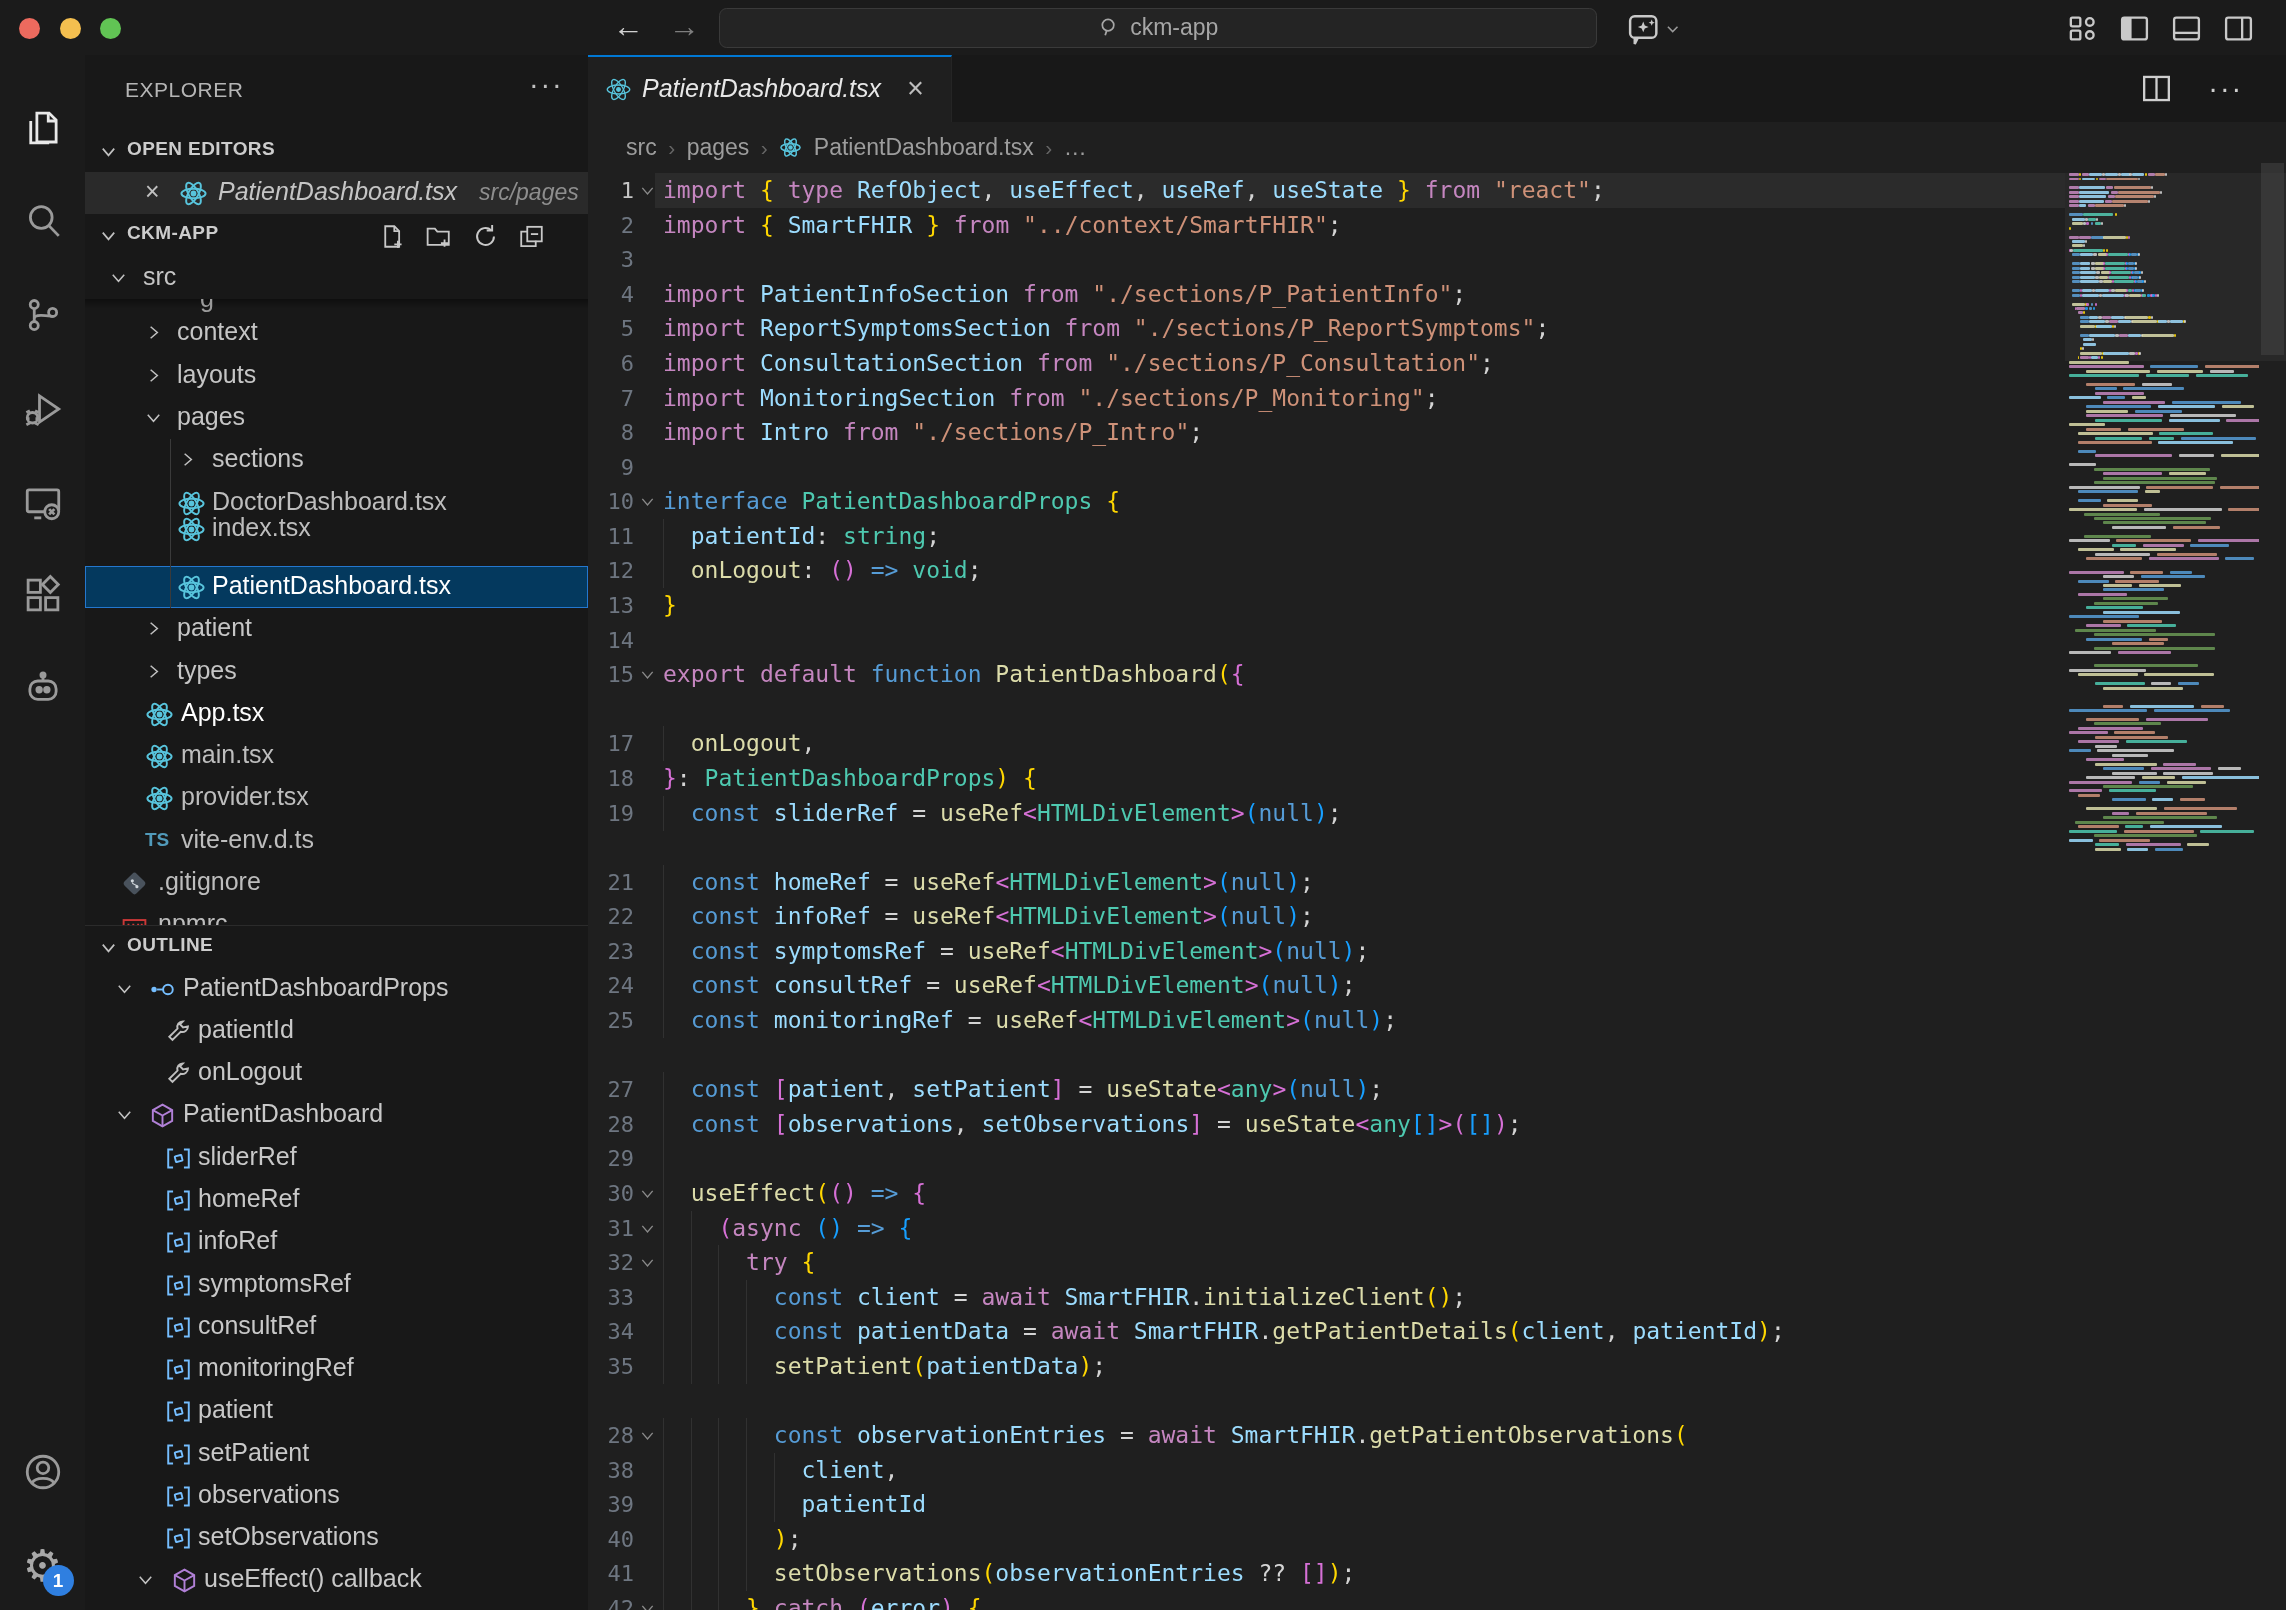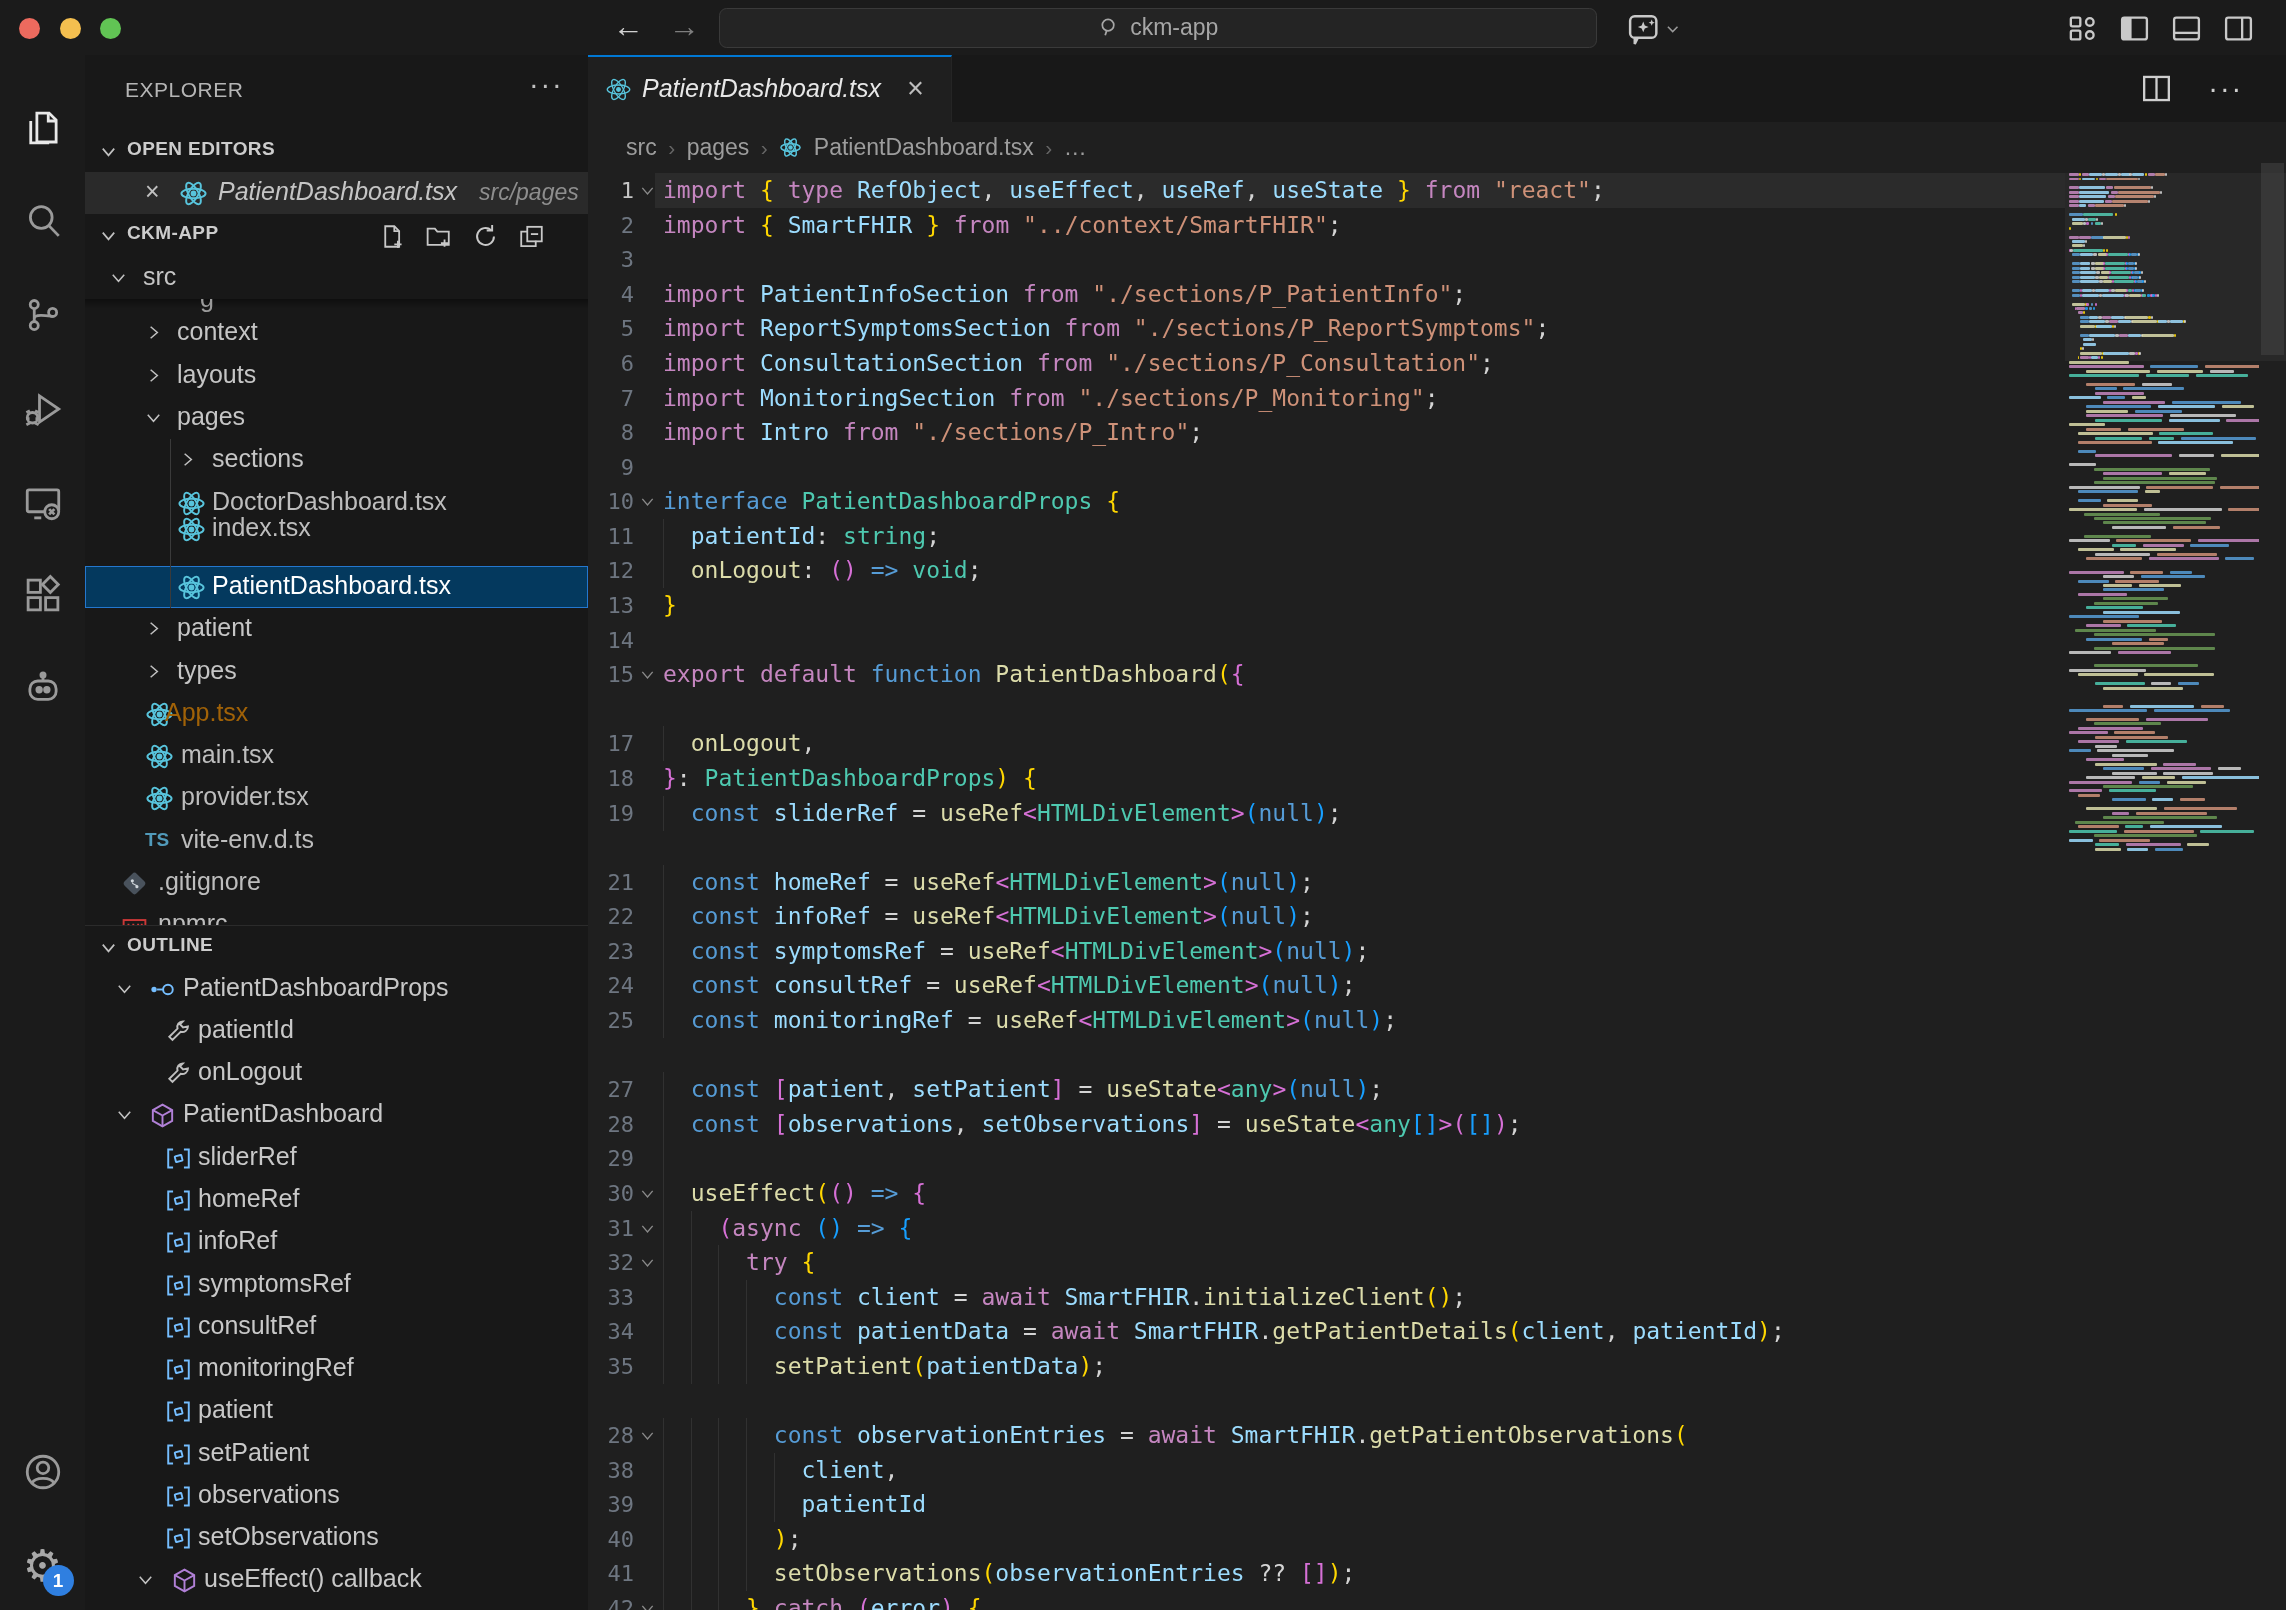--- a/index.html
+++ b/index.html
@@ -362,21 +362,21 @@
         </div>
         <div class="row" style="top: 638px;">
           <span class="icon reacticon" style="left:60px">
             <svg viewBox="0 0 24 24" fill="none" stroke="currentColor" stroke-width="1.6">
               <ellipse cx="12" cy="12" rx="10" ry="4"></ellipse>
               <ellipse cx="12" cy="12" rx="10" ry="4" transform="rotate(60 12 12)"></ellipse>
               <ellipse cx="12" cy="12" rx="10" ry="4" transform="rotate(120 12 12)"></ellipse>
               <circle cx="12" cy="12" r="1.6" fill="currentColor"></circle>
             </svg>
           </span>
-          <span class="txt" style="left:80px;color:#a16207">App.tsx</span>
+          <span class="txt" style="left:96px;color:#ffffff">App.tsx</span>
         </div>
         <div class="row" style="top: 680px;">
           <span class="icon reacticon" style="left:60px">
             <svg viewBox="0 0 24 24" fill="none" stroke="currentColor" stroke-width="1.6">
               <ellipse cx="12" cy="12" rx="10" ry="4"></ellipse>
               <ellipse cx="12" cy="12" rx="10" ry="4" transform="rotate(60 12 12)"></ellipse>
               <ellipse cx="12" cy="12" rx="10" ry="4" transform="rotate(120 12 12)"></ellipse>
               <circle cx="12" cy="12" r="1.6" fill="currentColor"></circle>
             </svg>
           </span>

